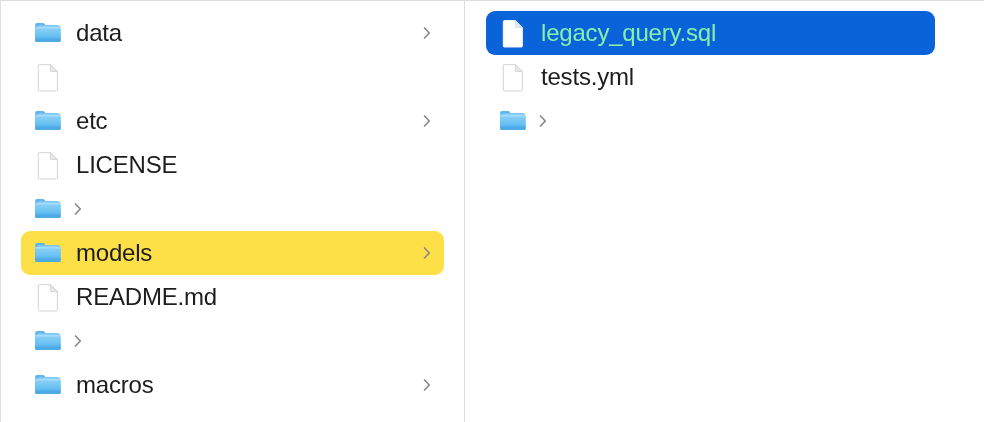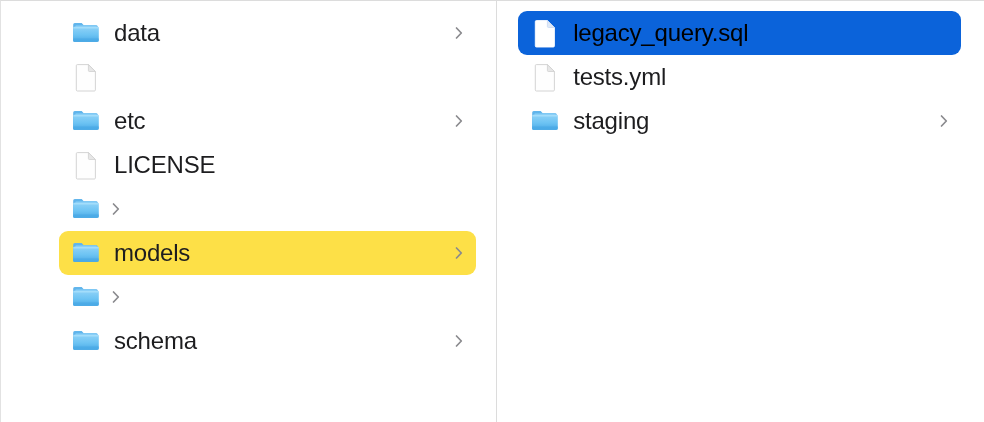--- a/index.html
+++ b/index.html
@@ -28,21 +28,20 @@
   }
   .column {
     position: relative;
     height: 100%;
     box-sizing: border-box;
     padding-top: 10px;
   }
   .column.left {
     width: 464px;
     border-right: 1px solid #dcdcdc;
-    margin-left: 38px;
   }
   .column.right {
     width: 493px;
   }
   .col-inner {
     padding-left: 20px;
     padding-right: 20px;
   }
   .column.right .col-inner {
     padding-left: 21px;
@@ -86,21 +85,21 @@
     font-size: 24px;
     line-height: 28px;
     color: #1d1d1f;
     letter-spacing: -0.2px;
     white-space: nowrap;
     overflow: hidden;
     text-overflow: ellipsis;
     flex: 1 1 auto;
   }
   .row.sel-blue .row-label {
-    color: #000000;
+    color: #86efac;
   }
 
   .chevron {
     flex: 0 0 auto;
     margin-left: 8px;
     width: 14px;
     height: 20px;
     display: block;
   }
   .chevron svg {
@@ -247,66 +246,76 @@
             <span class="row-label">models</span>
             <span class="chevron">
               <svg viewBox="0 0 14 20" xmlns="http://www.w3.org/2000/svg" aria-hidden="true">
                 <path d="M4.5 5.0 L9.3 10.0 L4.5 15.0" fill="none" stroke="#8a8a8e" stroke-width="1.7" stroke-linecap="round" stroke-linejoin="round"></path>
               </svg>
             </span>
           </div>
           <div class="row">
             <span class="icon-wrap">
               <svg viewBox="0 0 30 30" xmlns="http://www.w3.org/2000/svg" aria-hidden="true">
-                <defs>
-                  <linearGradient id="fbackg" x1="0" y1="0" x2="0" y2="1">
-                    <stop offset="0" stop-color="#63b6ec"></stop>
-                    <stop offset="1" stop-color="#3f9fe0"></stop>
-                  </linearGradient>
-                  <linearGradient id="ffrontg" x1="0" y1="0" x2="0" y2="1">
-                    <stop offset="0" stop-color="#8fd2f7"></stop>
-                    <stop offset="0.55" stop-color="#6cc3f3"></stop>
-                    <stop offset="1" stop-color="#4aa9e6"></stop>
-                  </linearGradient>
-                </defs>
-                <path d="M2.2 6.6a1.5 1.5 0 0 1 1.5-1.5h7.0l2.0 2.2h12.6a1.5 1.5 0 0 1 1.5 1.5v13.4a1.5 1.5 0 0 1-1.5 1.5H3.7a1.5 1.5 0 0 1-1.5-1.5z" fill="url(#fbackg)"></path>
-                <rect x="4.3" y="7.3" width="21.4" height="2.0" rx="0.9" fill="#7ec9f5"></rect>
-                <path d="M2.2 10.1a1.3 1.3 0 0 1 1.3-1.3h23.0a1.3 1.3 0 0 1 1.3 1.3v12.1a1.5 1.5 0 0 1-1.5 1.5H3.7a1.5 1.5 0 0 1-1.5-1.5z" fill="url(#ffrontg)"></path>
-                <path d="M2.2 20.5h25.6v1.7a1.5 1.5 0 0 1-1.5 1.5H3.7a1.5 1.5 0 0 1-1.5-1.5z" fill="#4aa9e6" opacity="0.75"></path>
-                <path d="M2.2 10.1a1.3 1.3 0 0 1 1.3-1.3h23.0a1.3 1.3 0 0 1 1.3 1.3v0.5H2.2z" fill="#a9e0fb" opacity="0.8"></path>
-              </svg>
-            </span>
-            <span class="chevron">
-              <svg viewBox="0 0 14 20" xmlns="http://www.w3.org/2000/svg" aria-hidden="true">
-                <path d="M4.5 5.0 L9.3 10.0 L4.5 15.0" fill="none" stroke="#8a8a8e" stroke-width="1.7" stroke-linecap="round" stroke-linejoin="round"></path>
-              </svg>
-            </span>
-          </div>
-          <div class="row">
-            <span class="icon-wrap">
-              <svg viewBox="0 0 30 30" xmlns="http://www.w3.org/2000/svg" aria-hidden="true">
-                <defs>
-                  <linearGradient id="fbackg" x1="0" y1="0" x2="0" y2="1">
-                    <stop offset="0" stop-color="#63b6ec"></stop>
-                    <stop offset="1" stop-color="#3f9fe0"></stop>
-                  </linearGradient>
-                  <linearGradient id="ffrontg" x1="0" y1="0" x2="0" y2="1">
-                    <stop offset="0" stop-color="#8fd2f7"></stop>
-                    <stop offset="0.55" stop-color="#6cc3f3"></stop>
-                    <stop offset="1" stop-color="#4aa9e6"></stop>
-                  </linearGradient>
-                </defs>
-                <path d="M2.2 6.6a1.5 1.5 0 0 1 1.5-1.5h7.0l2.0 2.2h12.6a1.5 1.5 0 0 1 1.5 1.5v13.4a1.5 1.5 0 0 1-1.5 1.5H3.7a1.5 1.5 0 0 1-1.5-1.5z" fill="url(#fbackg)"></path>
-                <rect x="4.3" y="7.3" width="21.4" height="2.0" rx="0.9" fill="#7ec9f5"></rect>
-                <path d="M2.2 10.1a1.3 1.3 0 0 1 1.3-1.3h23.0a1.3 1.3 0 0 1 1.3 1.3v12.1a1.5 1.5 0 0 1-1.5 1.5H3.7a1.5 1.5 0 0 1-1.5-1.5z" fill="url(#ffrontg)"></path>
-                <path d="M2.2 20.5h25.6v1.7a1.5 1.5 0 0 1-1.5 1.5H3.7a1.5 1.5 0 0 1-1.5-1.5z" fill="#4aa9e6" opacity="0.75"></path>
-                <path d="M2.2 10.1a1.3 1.3 0 0 1 1.3-1.3h23.0a1.3 1.3 0 0 1 1.3 1.3v0.5H2.2z" fill="#a9e0fb" opacity="0.8"></path>
-              </svg>
-            </span>
-            <span class="row-label">schema</span>
+                <path d="M6.4 2.6h11.0l7.0 6.9v18.4a1.1 1.1 0 0 1-1.1 1.1H6.4a1.1 1.1 0 0 1-1.1-1.1V3.7a1.1 1.1 0 0 1 1.1-1.1z" fill="#fefefe" stroke="#cfcfcf" stroke-width="0.9"></path>
+                <path d="M17.4 2.6l7.0 6.9h-6.0a1.0 1.0 0 0 1-1.0-1.0z" fill="#e7e7e7" stroke="#cfcfcf" stroke-width="0.8" stroke-linejoin="round"></path>
+              </svg>
+            </span>
+            <span class="row-label">README.md</span>
+            <span class="chevron-spacer"></span>
+          </div>
+          <div class="row">
+            <span class="icon-wrap">
+              <svg viewBox="0 0 30 30" xmlns="http://www.w3.org/2000/svg" aria-hidden="true">
+                <defs>
+                  <linearGradient id="fbackg" x1="0" y1="0" x2="0" y2="1">
+                    <stop offset="0" stop-color="#63b6ec"></stop>
+                    <stop offset="1" stop-color="#3f9fe0"></stop>
+                  </linearGradient>
+                  <linearGradient id="ffrontg" x1="0" y1="0" x2="0" y2="1">
+                    <stop offset="0" stop-color="#8fd2f7"></stop>
+                    <stop offset="0.55" stop-color="#6cc3f3"></stop>
+                    <stop offset="1" stop-color="#4aa9e6"></stop>
+                  </linearGradient>
+                </defs>
+                <path d="M2.2 6.6a1.5 1.5 0 0 1 1.5-1.5h7.0l2.0 2.2h12.6a1.5 1.5 0 0 1 1.5 1.5v13.4a1.5 1.5 0 0 1-1.5 1.5H3.7a1.5 1.5 0 0 1-1.5-1.5z" fill="url(#fbackg)"></path>
+                <rect x="4.3" y="7.3" width="21.4" height="2.0" rx="0.9" fill="#7ec9f5"></rect>
+                <path d="M2.2 10.1a1.3 1.3 0 0 1 1.3-1.3h23.0a1.3 1.3 0 0 1 1.3 1.3v12.1a1.5 1.5 0 0 1-1.5 1.5H3.7a1.5 1.5 0 0 1-1.5-1.5z" fill="url(#ffrontg)"></path>
+                <path d="M2.2 20.5h25.6v1.7a1.5 1.5 0 0 1-1.5 1.5H3.7a1.5 1.5 0 0 1-1.5-1.5z" fill="#4aa9e6" opacity="0.75"></path>
+                <path d="M2.2 10.1a1.3 1.3 0 0 1 1.3-1.3h23.0a1.3 1.3 0 0 1 1.3 1.3v0.5H2.2z" fill="#a9e0fb" opacity="0.8"></path>
+              </svg>
+            </span>
+            <span class="chevron">
+              <svg viewBox="0 0 14 20" xmlns="http://www.w3.org/2000/svg" aria-hidden="true">
+                <path d="M4.5 5.0 L9.3 10.0 L4.5 15.0" fill="none" stroke="#8a8a8e" stroke-width="1.7" stroke-linecap="round" stroke-linejoin="round"></path>
+              </svg>
+            </span>
+          </div>
+          <div class="row">
+            <span class="icon-wrap">
+              <svg viewBox="0 0 30 30" xmlns="http://www.w3.org/2000/svg" aria-hidden="true">
+                <defs>
+                  <linearGradient id="fbackg" x1="0" y1="0" x2="0" y2="1">
+                    <stop offset="0" stop-color="#63b6ec"></stop>
+                    <stop offset="1" stop-color="#3f9fe0"></stop>
+                  </linearGradient>
+                  <linearGradient id="ffrontg" x1="0" y1="0" x2="0" y2="1">
+                    <stop offset="0" stop-color="#8fd2f7"></stop>
+                    <stop offset="0.55" stop-color="#6cc3f3"></stop>
+                    <stop offset="1" stop-color="#4aa9e6"></stop>
+                  </linearGradient>
+                </defs>
+                <path d="M2.2 6.6a1.5 1.5 0 0 1 1.5-1.5h7.0l2.0 2.2h12.6a1.5 1.5 0 0 1 1.5 1.5v13.4a1.5 1.5 0 0 1-1.5 1.5H3.7a1.5 1.5 0 0 1-1.5-1.5z" fill="url(#fbackg)"></path>
+                <rect x="4.3" y="7.3" width="21.4" height="2.0" rx="0.9" fill="#7ec9f5"></rect>
+                <path d="M2.2 10.1a1.3 1.3 0 0 1 1.3-1.3h23.0a1.3 1.3 0 0 1 1.3 1.3v12.1a1.5 1.5 0 0 1-1.5 1.5H3.7a1.5 1.5 0 0 1-1.5-1.5z" fill="url(#ffrontg)"></path>
+                <path d="M2.2 20.5h25.6v1.7a1.5 1.5 0 0 1-1.5 1.5H3.7a1.5 1.5 0 0 1-1.5-1.5z" fill="#4aa9e6" opacity="0.75"></path>
+                <path d="M2.2 10.1a1.3 1.3 0 0 1 1.3-1.3h23.0a1.3 1.3 0 0 1 1.3 1.3v0.5H2.2z" fill="#a9e0fb" opacity="0.8"></path>
+              </svg>
+            </span>
+            <span class="row-label">macros</span>
             <span class="chevron">
               <svg viewBox="0 0 14 20" xmlns="http://www.w3.org/2000/svg" aria-hidden="true">
                 <path d="M4.5 5.0 L9.3 10.0 L4.5 15.0" fill="none" stroke="#8a8a8e" stroke-width="1.7" stroke-linecap="round" stroke-linejoin="round"></path>
               </svg>
             </span>
           </div>
         </div>
     </div>
     <div class="column right">
       <div class="col-inner">
@@ -344,21 +353,20 @@
                     <stop offset="1" stop-color="#4aa9e6"></stop>
                   </linearGradient>
                 </defs>
                 <path d="M2.2 6.6a1.5 1.5 0 0 1 1.5-1.5h7.0l2.0 2.2h12.6a1.5 1.5 0 0 1 1.5 1.5v13.4a1.5 1.5 0 0 1-1.5 1.5H3.7a1.5 1.5 0 0 1-1.5-1.5z" fill="url(#fbackg)"></path>
                 <rect x="4.3" y="7.3" width="21.4" height="2.0" rx="0.9" fill="#7ec9f5"></rect>
                 <path d="M2.2 10.1a1.3 1.3 0 0 1 1.3-1.3h23.0a1.3 1.3 0 0 1 1.3 1.3v12.1a1.5 1.5 0 0 1-1.5 1.5H3.7a1.5 1.5 0 0 1-1.5-1.5z" fill="url(#ffrontg)"></path>
                 <path d="M2.2 20.5h25.6v1.7a1.5 1.5 0 0 1-1.5 1.5H3.7a1.5 1.5 0 0 1-1.5-1.5z" fill="#4aa9e6" opacity="0.75"></path>
                 <path d="M2.2 10.1a1.3 1.3 0 0 1 1.3-1.3h23.0a1.3 1.3 0 0 1 1.3 1.3v0.5H2.2z" fill="#a9e0fb" opacity="0.8"></path>
               </svg>
             </span>
-            <span class="row-label">staging</span>
             <span class="chevron">
               <svg viewBox="0 0 14 20" xmlns="http://www.w3.org/2000/svg" aria-hidden="true">
                 <path d="M4.5 5.0 L9.3 10.0 L4.5 15.0" fill="none" stroke="#8a8a8e" stroke-width="1.7" stroke-linecap="round" stroke-linejoin="round"></path>
               </svg>
             </span>
           </div>
         </div>
     </div>
   </div>
 </div>

